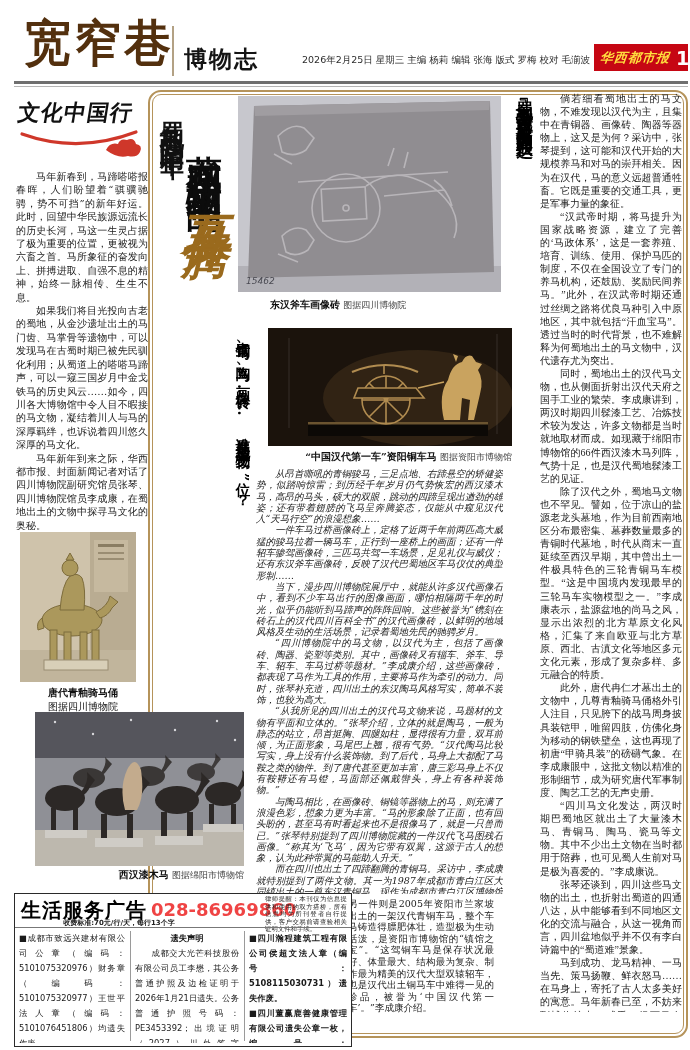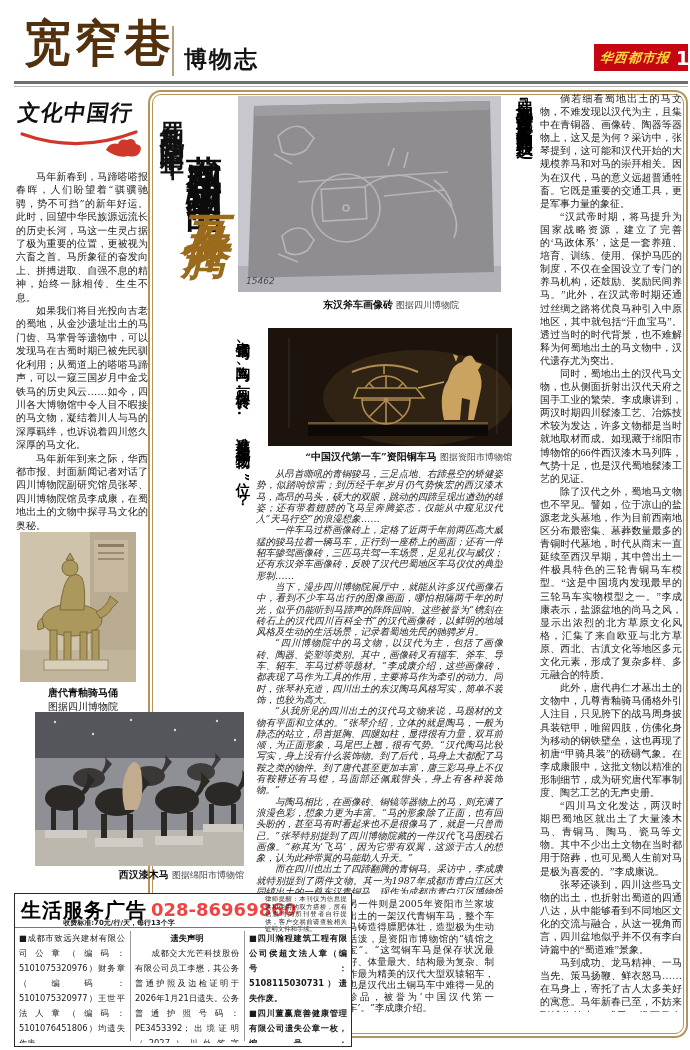--- a/index.html
+++ b/index.html
@@ -54,20 +54,21 @@
   .adcol-div{width:1px;background:#9a9a9a;}
 </style>
 </head>
 <body>
 
 <div id="page">
 
   <div class="abs section-title" style="left:24px;top:12px;">宽窄巷</div>
   <div class="abs vdiv" style="left:172px;top:26px;height:50px;"></div>
   <div class="abs section-sub" style="left:184px;top:44px;">博物志</div>
+  <div class="abs dateline" style="left:300px;top:54px;width:290px;">2026年2月25日 星期三  主编 杨莉  编辑 张海  版式 罗梅  校对 毛湔波</div>
   <div class="abs brandbox" style="left:594px;top:44px;width:94px;height:27px;">
     <span class="brandname">华西都市报</span>
     <span class="pagenum">12</span>
   </div>
   <div class="abs rule1" style="left:14px;top:81px;width:674px;"></div>
   <div class="abs rule2" style="left:14px;top:86px;width:674px;"></div>
 
   <div class="abs ornbox" style="left:152px;top:94px;width:530px;height:938px;"></div>
 
   <div class="abs" style="left:18px;top:98px;width:128px;height:66px;">
@@ -187,21 +188,21 @@
       <circle cx="108" cy="112" r="3"></circle>
       <rect x="84" y="92" width="44" height="32" transform="rotate(-3 106 108)"></rect>
       <path d="M128,90 q26,-18 52,-6 q22,8 34,28 q8,16 2,30 M196,84 q14,10 18,26"></path>
       <path d="M150,70 l6,-18 m10,20 l4,-16 m-24,44 l60,-6"></path>
       <path d="M40,40 q14,-14 26,-8 l10,10 -8,12 q-12,8 -24,2 z M36,58 l18,10"></path>
       <path d="M44,140 q12,-12 24,-6 l8,10 -6,10 q-12,8 -22,2 z M40,158 l20,8"></path>
       <path d="M60,86 l150,-10"></path>
     </g>
     <text x="8" y="188" font-size="9" font-style="italic" fill="#4a4a52" font-family="DejaVu Sans, sans-serif">15462</text>
   </svg>
-  <div class="abs cap" style="left:270px;top:298px;width:242px;text-align:center;">
+  <div class="abs cap" style="left:270px;top:298px;width:242px;text-align:left;">
     <b>东汉斧车画像砖</b>
     <span class="credit">图据四川博物院</span>
   </div>
 
   <div class="abs vert subhead-v" style="left:233px;top:330px;height:382px;">青铜马、陶马、画像砖……  谁是蜀地马年文物“C位”？</div>
 
   <svg class="abs" style="left:268px;top:328px;" width="244" height="118" viewBox="0 0 244 118">
     <rect width="244" height="118" fill="#120d08"></rect>
     <rect width="244" height="118" fill="#241a10" opacity="0.5"></rect>
     <ellipse cx="150" cy="70" rx="95" ry="48" fill="#3a2b18" opacity="0.7"></ellipse>

